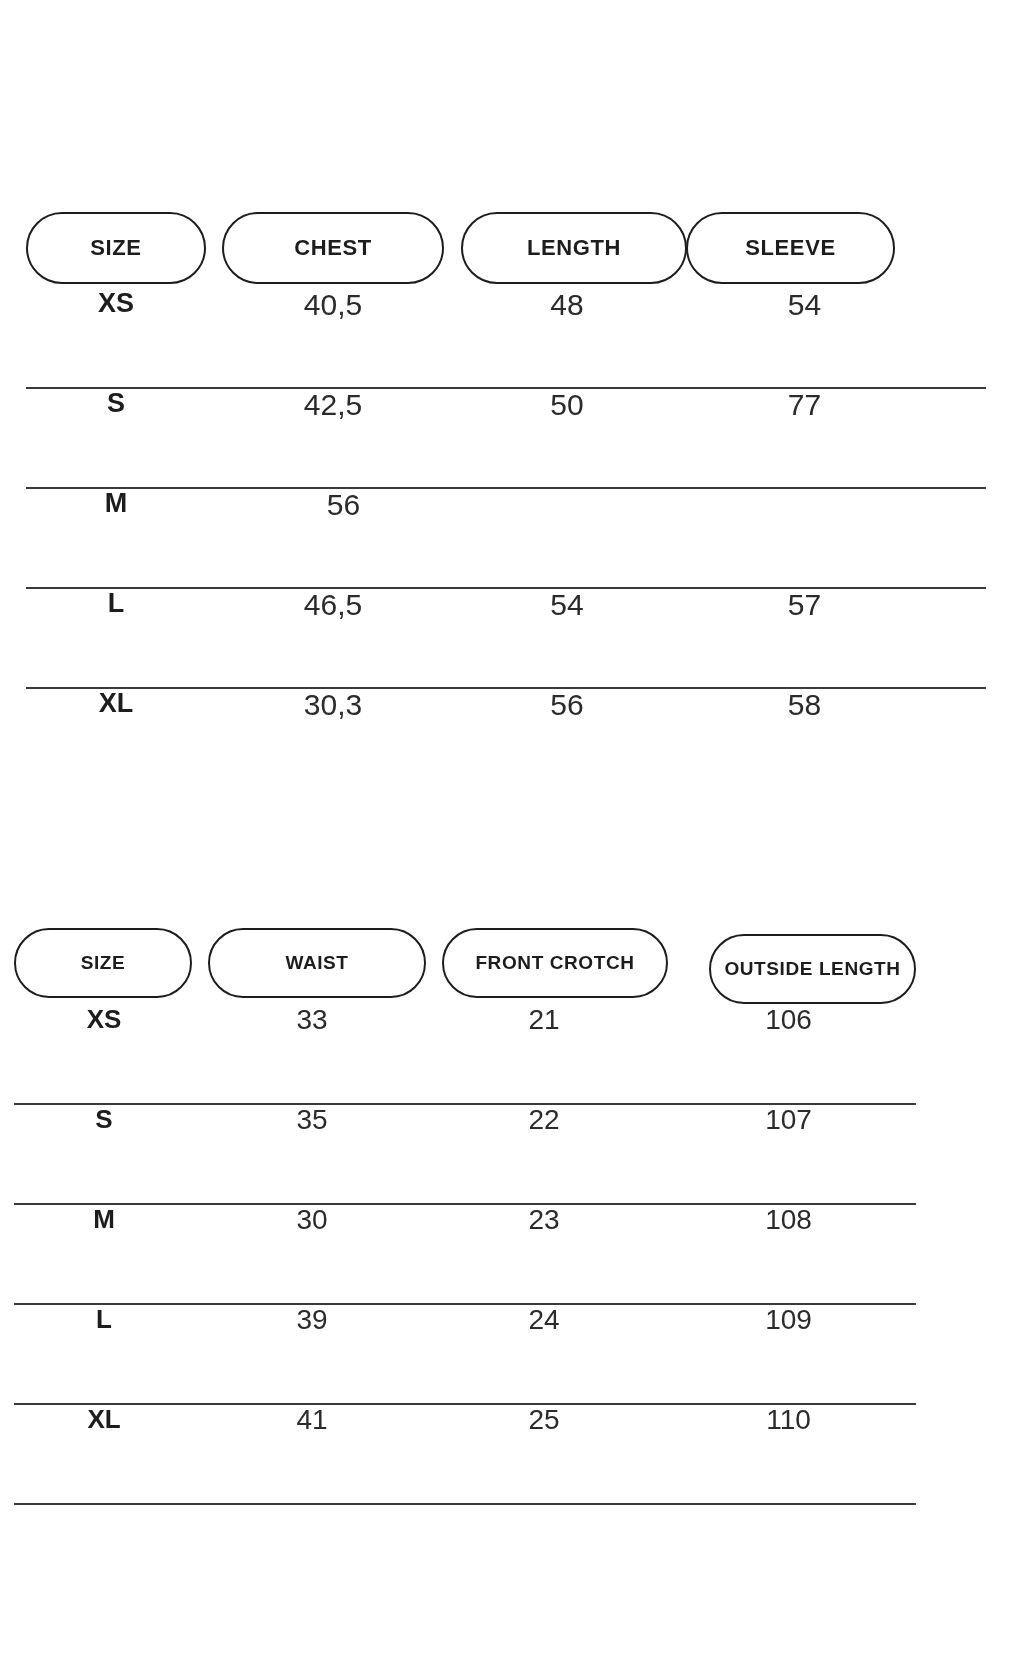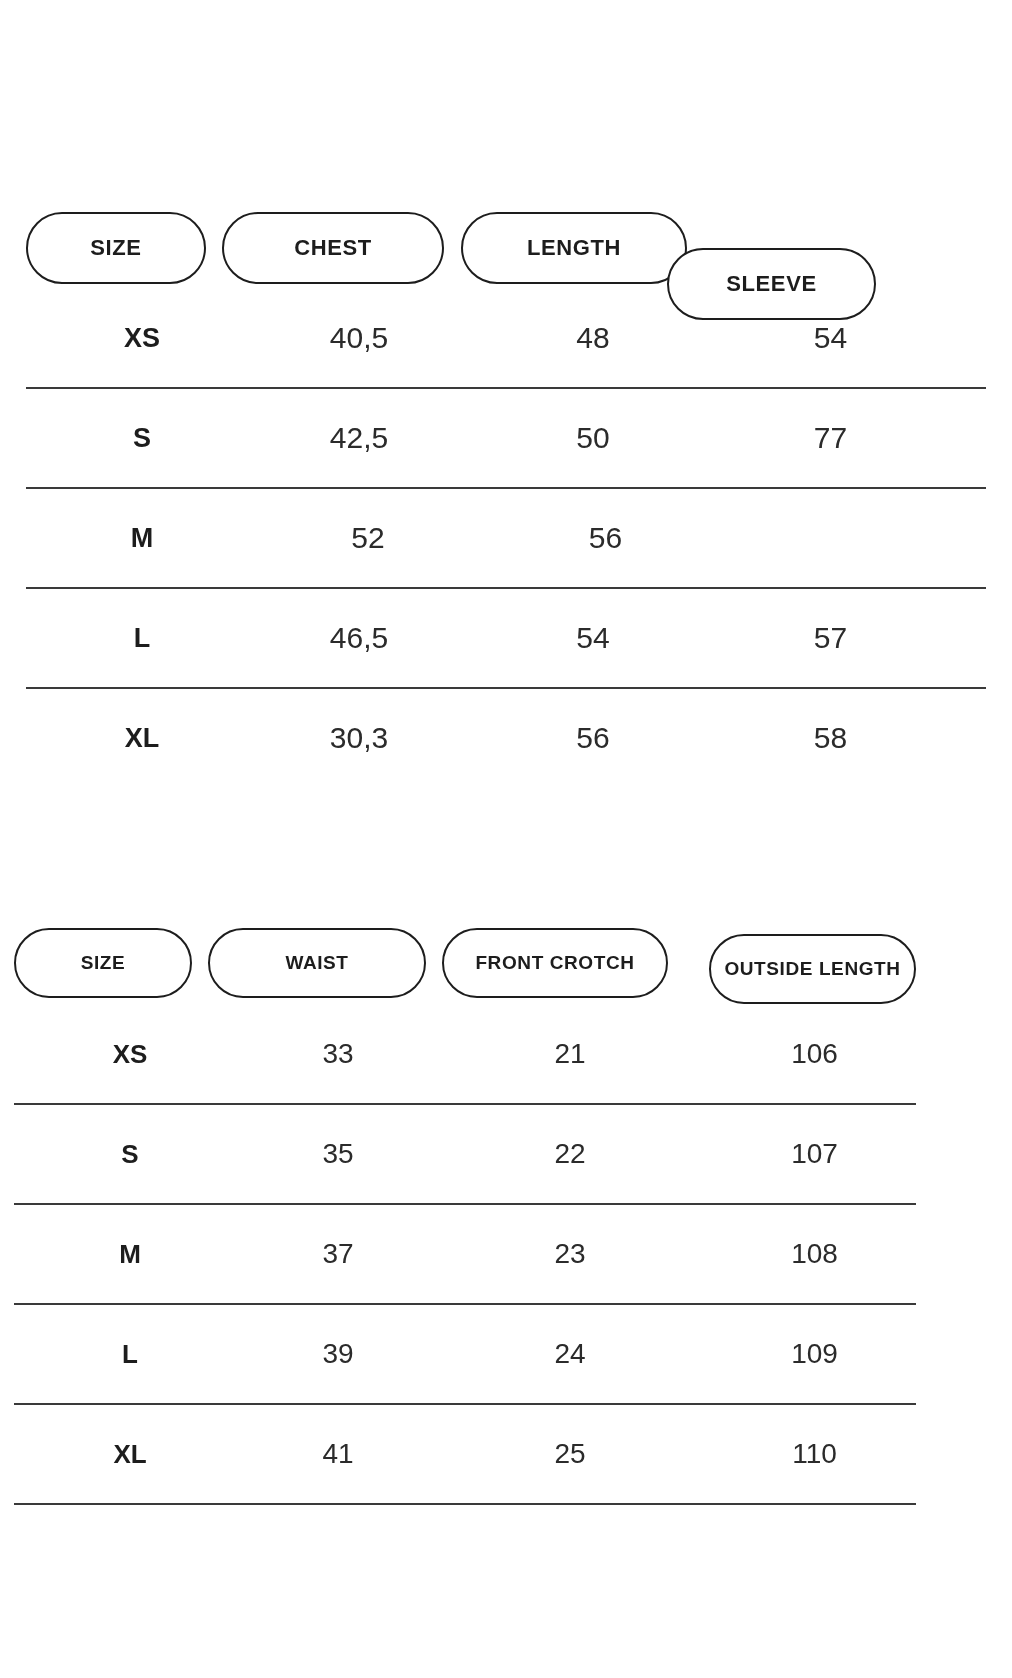--- a/index.html
+++ b/index.html
@@ -69,39 +69,38 @@
     color: #1d1d1d;
     white-space: nowrap;
   }
 
   
   .t1 .pill { height: 72px; }
   .t1 .pill-label { font-size: 22px; }
   .t1 .pill.c0 { left: 26px;  width: 180px; }
   .t1 .pill.c1 { left: 222px; width: 222px; }
   .t1 .pill.c2 { left: 461px; width: 226px; }
-  .t1 .pill.c3 { left: 667px; width: 209px; margin-top: 36px; }
+  .t1 .pill.c3 { left: 686px; width: 209px; }
 
   
   .t2 .pill { height: 70px; }
   .t2 .pill-label { font-size: 19px; }
   .t2 .pill.c0 { left: 14px;  width: 178px; top: 0px; }
   .t2 .pill.c1 { left: 208px; width: 218px; top: 0px; }
   .t2 .pill.c2 { left: 442px; width: 226px; top: 0px; }
   .t2 .pill.c3 { left: 709px; width: 207px; top: 6px; }
 
   
   .rows { position: relative; }
 
   .row {
     position: relative;
     display: flex;
-    align-items: center;
+    align-items: flex-start;
     height: 100px;
-    padding-left: 26px;
   }
   .cell {
     box-sizing: border-box;
     text-align: center;
     font-size: 30px;
     font-weight: 400;
     color: #2b2b2b;
   }
   .cell.size {
     font-weight: 700;
@@ -176,21 +175,20 @@
           <div class="cell c1">42,5</div>
           <div class="cell c2">50</div>
           <div class="cell c3">77</div>
         </div>
         <div class="sep" style="top: 99px;"></div>
       </div>
 
       <div class="row-wrap">
         <div class="row">
           <div class="cell size c0">M</div>
-          <div class="cell c2">52</div>
           <div class="cell c3">56</div>
         </div>
         <div class="sep" style="top: 99px;"></div>
       </div>
 
       <div class="row-wrap">
         <div class="row">
           <div class="cell size c0">L</div>
           <div class="cell c1">46,5</div>
           <div class="cell c2">54</div>
@@ -246,21 +244,21 @@
           <div class="cell c1">35</div>
           <div class="cell c2">22</div>
           <div class="cell c3">107</div>
         </div>
         <div class="sep" style="top: 99px;"></div>
       </div>
 
       <div class="row-wrap">
         <div class="row">
           <div class="cell size c0">M</div>
-          <div class="cell c1">37</div>
+          <div class="cell c1">30</div>
           <div class="cell c2">23</div>
           <div class="cell c3">108</div>
         </div>
         <div class="sep" style="top: 99px;"></div>
       </div>
 
       <div class="row-wrap">
         <div class="row">
           <div class="cell size c0">L</div>
           <div class="cell c1">39</div>

